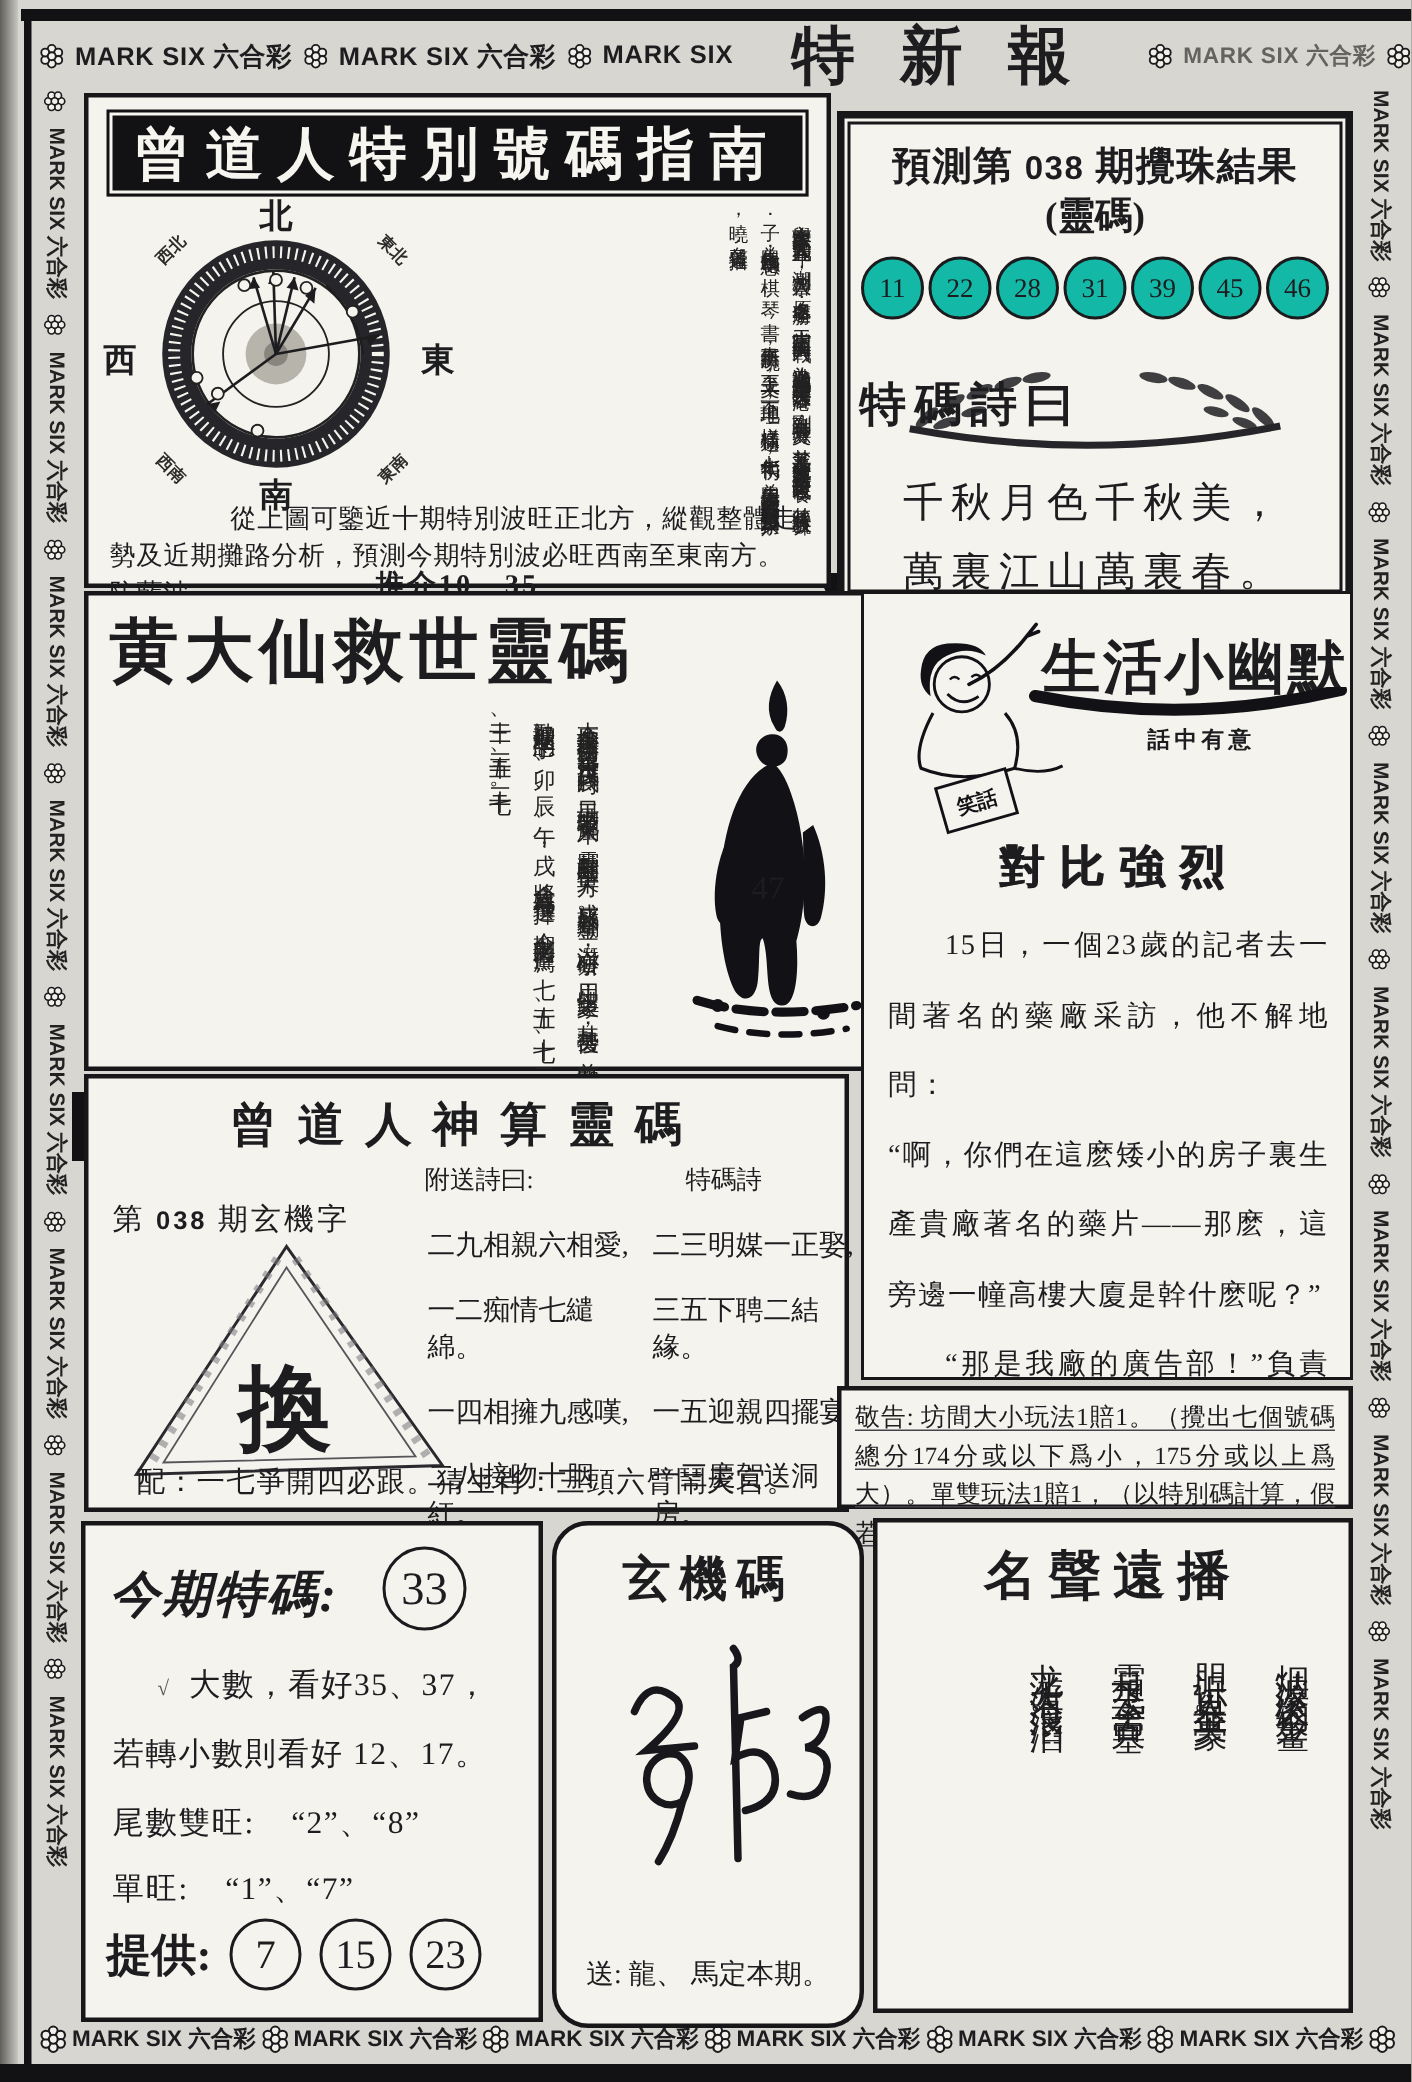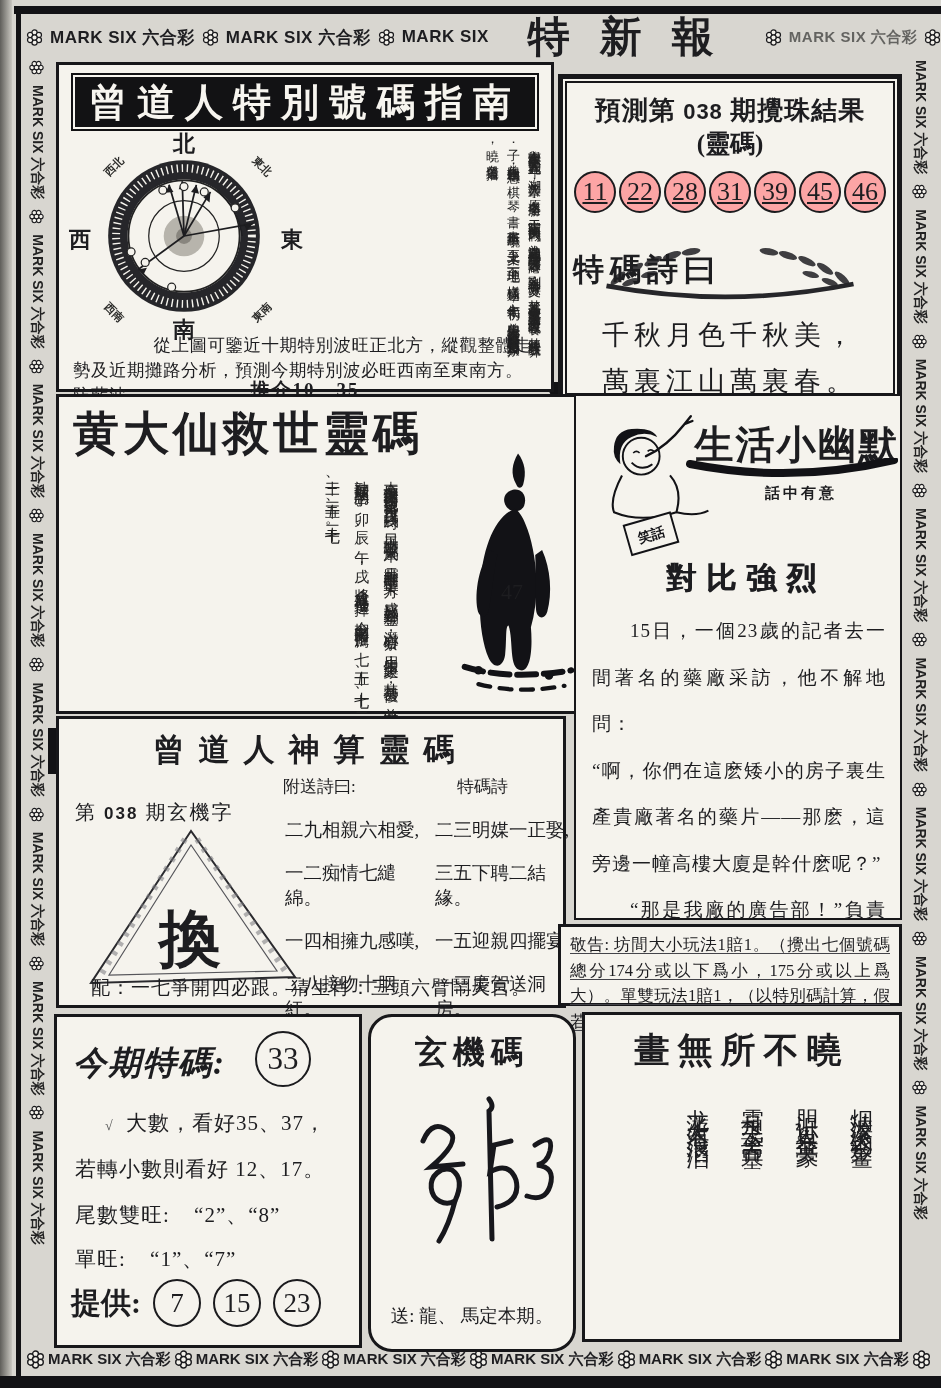--- a/index.html
+++ b/index.html
@@ -57,21 +57,21 @@
   .pred{box-shadow:inset 0 0 0 2px #f5f3ed, inset 0 0 0 4px #17171a;border-width:5px;margin-top:12px;}
   .pred-title{position:absolute;left:0;top:14px;width:100%;text-align:center;
               font-size:26px;font-weight:bold;letter-spacing:1px;}
   .pred-title .issue{font-family:"Liberation Sans",sans-serif;font-size:22px;}
   .pred-sub{position:absolute;left:0;top:48px;width:100%;text-align:center;
             font-size:25px;font-weight:bold;}
   .nums-row{position:absolute;left:0;top:92px;width:100%;display:flex;
             justify-content:center;gap:3px;}
   .num-circle{display:inline-flex;width:42px;height:42px;border:2.5px solid #1b1b1e;
               border-radius:50%;align-items:center;justify-content:center;
-              font-size:26px;box-sizing:border-box;background:#fca5a5;text-decoration:underline;}
+              font-size:18px;box-sizing:border-box;background:#14b8a6;}
   .banner-wrap{position:absolute;left:10px;top:148px;width:314px;height:76px;}
   .banner-text{position:absolute;left:0;top:22px;width:100%;text-align:left;
                font-size:31px;font-weight:bold;letter-spacing:6px;}
   .pred-poem{position:absolute;left:0;width:100%;text-align:center;font-size:27px;
              letter-spacing:5px;}
 
   
   .wts-title{position:absolute;left:14px;top:6px;font-size:46px;font-weight:bold;letter-spacing:4px;}
   .wts-body{position:absolute;left:36px;top:72px;width:310px;height:234px;
             writing-mode:vertical-rl;font-size:15px;line-height:1.95;letter-spacing:2px;color:#222;}
@@ -700,21 +700,21 @@
         <path d="M66,118 a16,17 0 1,1 -3,-31 q13,9 3,31 q-6,24 -16,40"></path>
         <path d="M100,16 q6,8 0,12 l3,128"></path>
         <path d="M122,58 l-17,4 l-4,27 q19,-11 26,8 q5,21 -19,27"></path>
         <path d="M146,62 q19,-13 15,6 q-3,12 -13,14 q19,2 13,21 q-5,16 -23,10"></path>
       </g>
     </svg>
     <div class="mystery-footer">送: 龍、 馬定本期。</div>
   </section>
 
   <section class="box" style="left:582px;top:1012px;width:320px;height:330px;">
-    <div class="divine-title">畫無所不曉</div>
+    <div class="divine-title">名聲遠播</div>
     <div class="divine-cols">
       <div>烟波滚滚钓金鳌，</div>
       <div>胆识过人显英豪。</div>
       <div>霜月飞云离古塞，</div>
       <div>龙游大海浪滔滔。</div>
     </div>
   </section>
 </div>
 
 </body></html>

